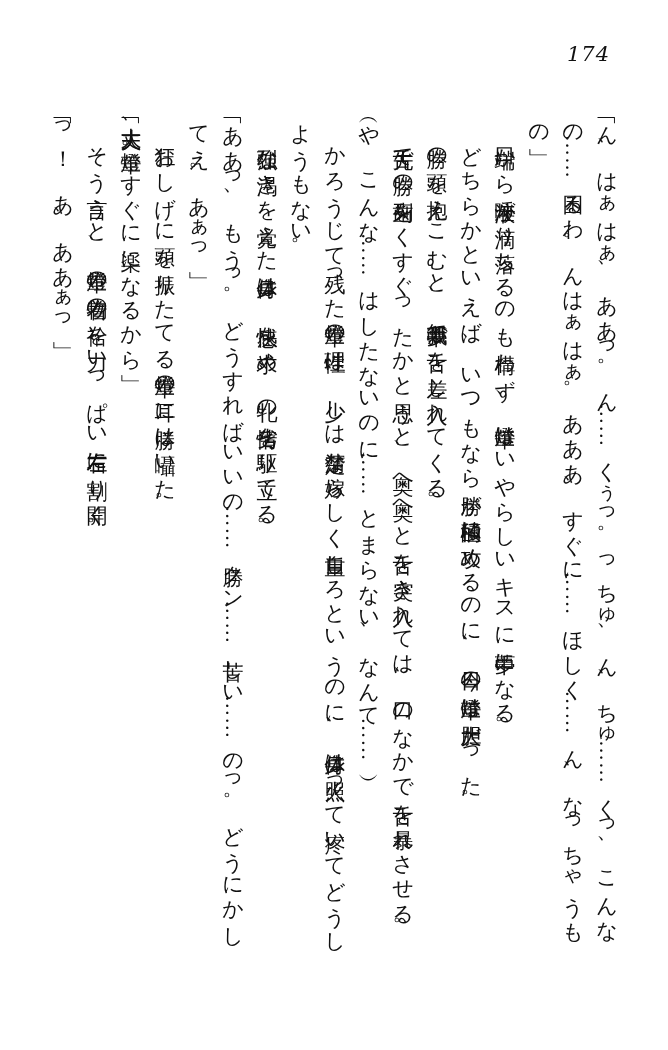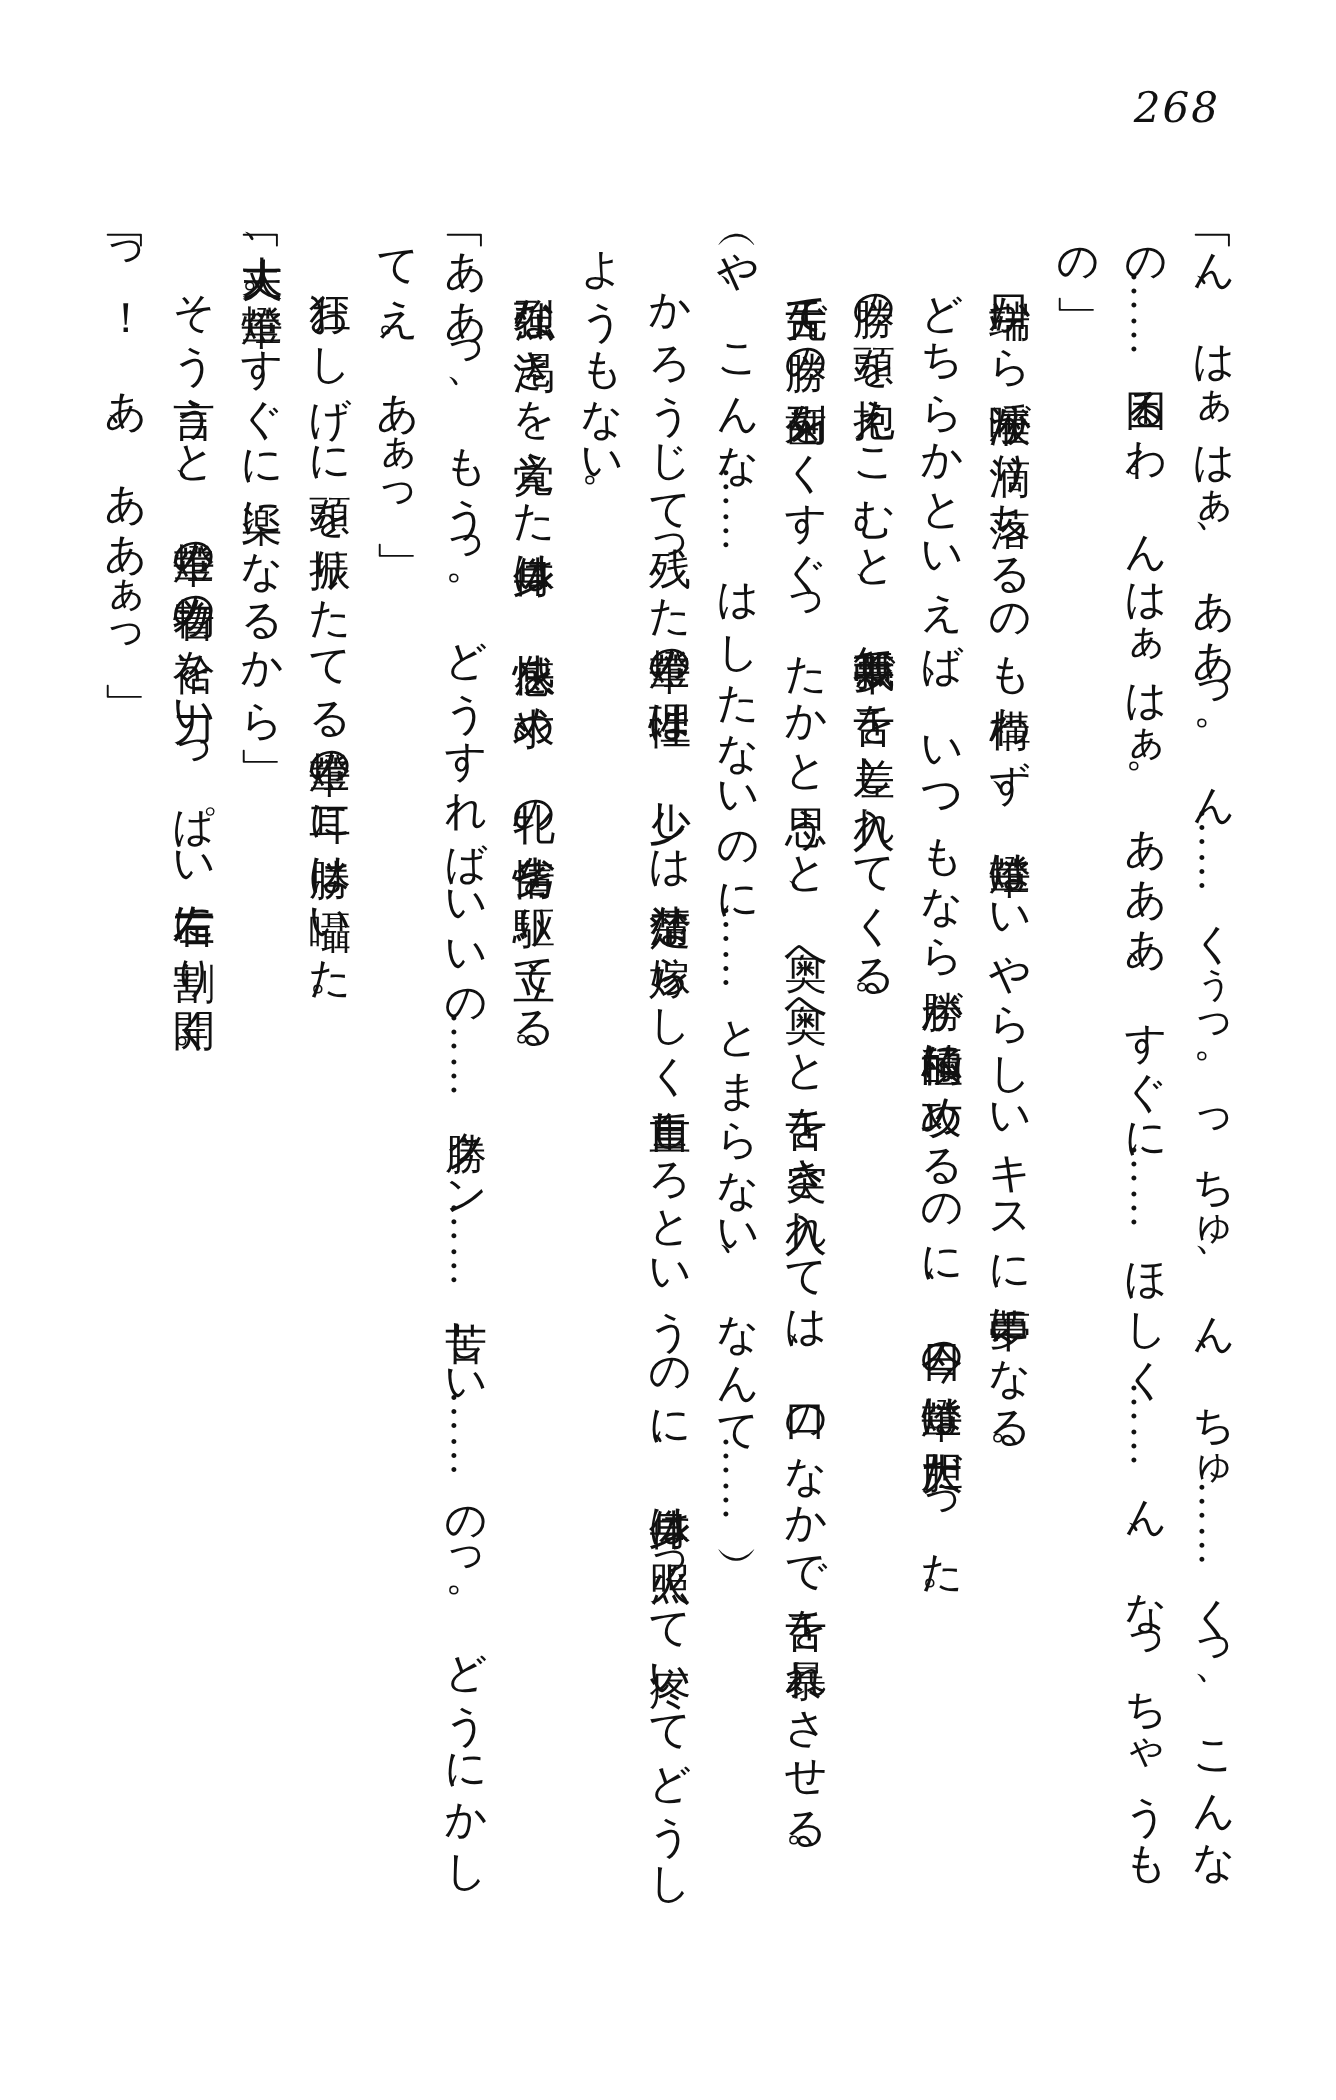--- a/index.html
+++ b/index.html
@@ -47,21 +47,21 @@
   }
   .text-block p.indent {
     text-indent: 22px;      
   }
 </style>
 </head>
 <body>
 
 <div class="book-page">
 
-  <div class="page-number">268</div>
+  <div class="page-number">174</div>
 
   <div class="text-block">
     <p>「ん、はぁはぁ、ああっ。ん……くぅっ。っちゅ、ん、ちゅ……くっ、こんなの……困るわ。んはぁはぁ。あああ、すぐに……ほしく……ん、なっちゃうもの」</p>
     <p class="indent">口端から唾液が滴り落ちるのも構わず、燈華はいやらしいキスに夢中になる。</p>
     <p class="indent">どちらかといえば、いつもなら勝が積極的に攻めるのに、今日の燈華は大胆だった。</p>
     <p class="indent">勝の頭を抱えこむと、無我夢中で舌を差し入れてくる。</p>
     <p class="indent">舌先で勝の歯列をくすぐったかと思うと、奥へ奥へと舌を突き入れては、口のなかで舌を暴れさせる。</p>
     <p>（や、こんな……はしたないのに……とまらない、なんて……）</p>
     <p class="indent">かろうじて残った燈華の理性は、少しは清楚な嫁らしく自重しろというのに、身体は火照って疼いてどうしようもない。</p>
     <p class="indent">強烈な渇きを覚えた身体は、快感を求め、牝の劣情を駆り立てる。</p>

